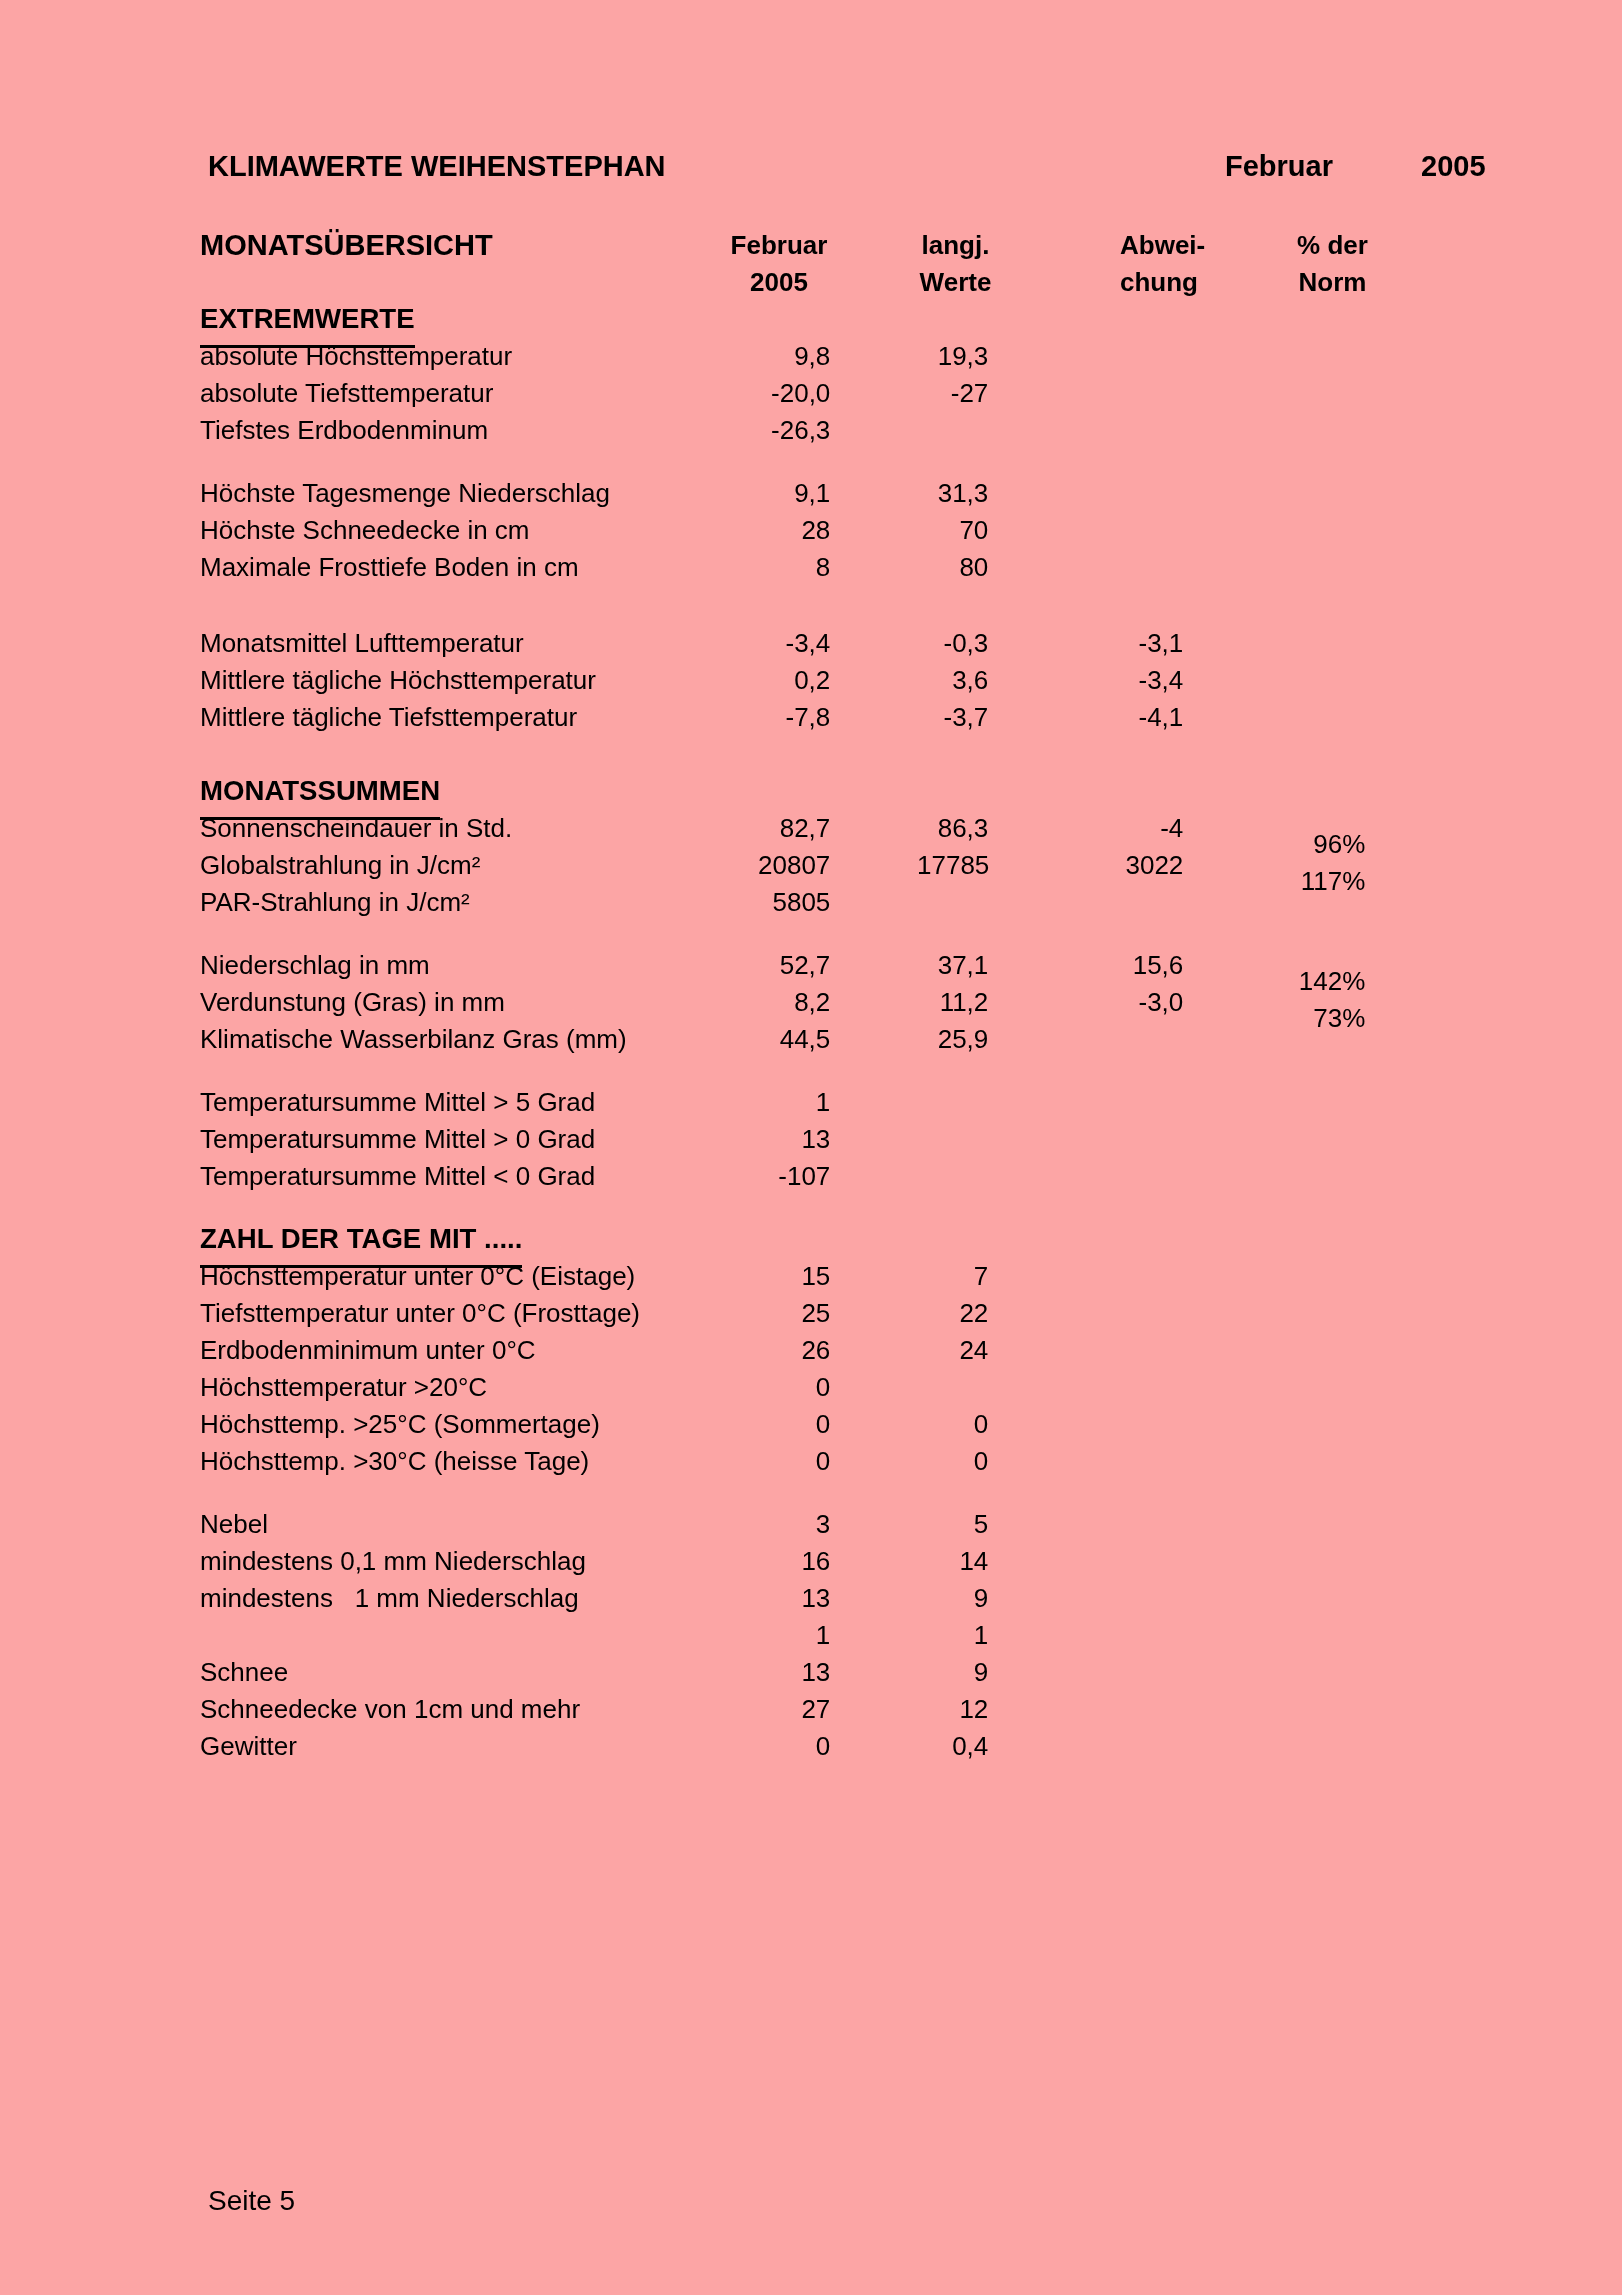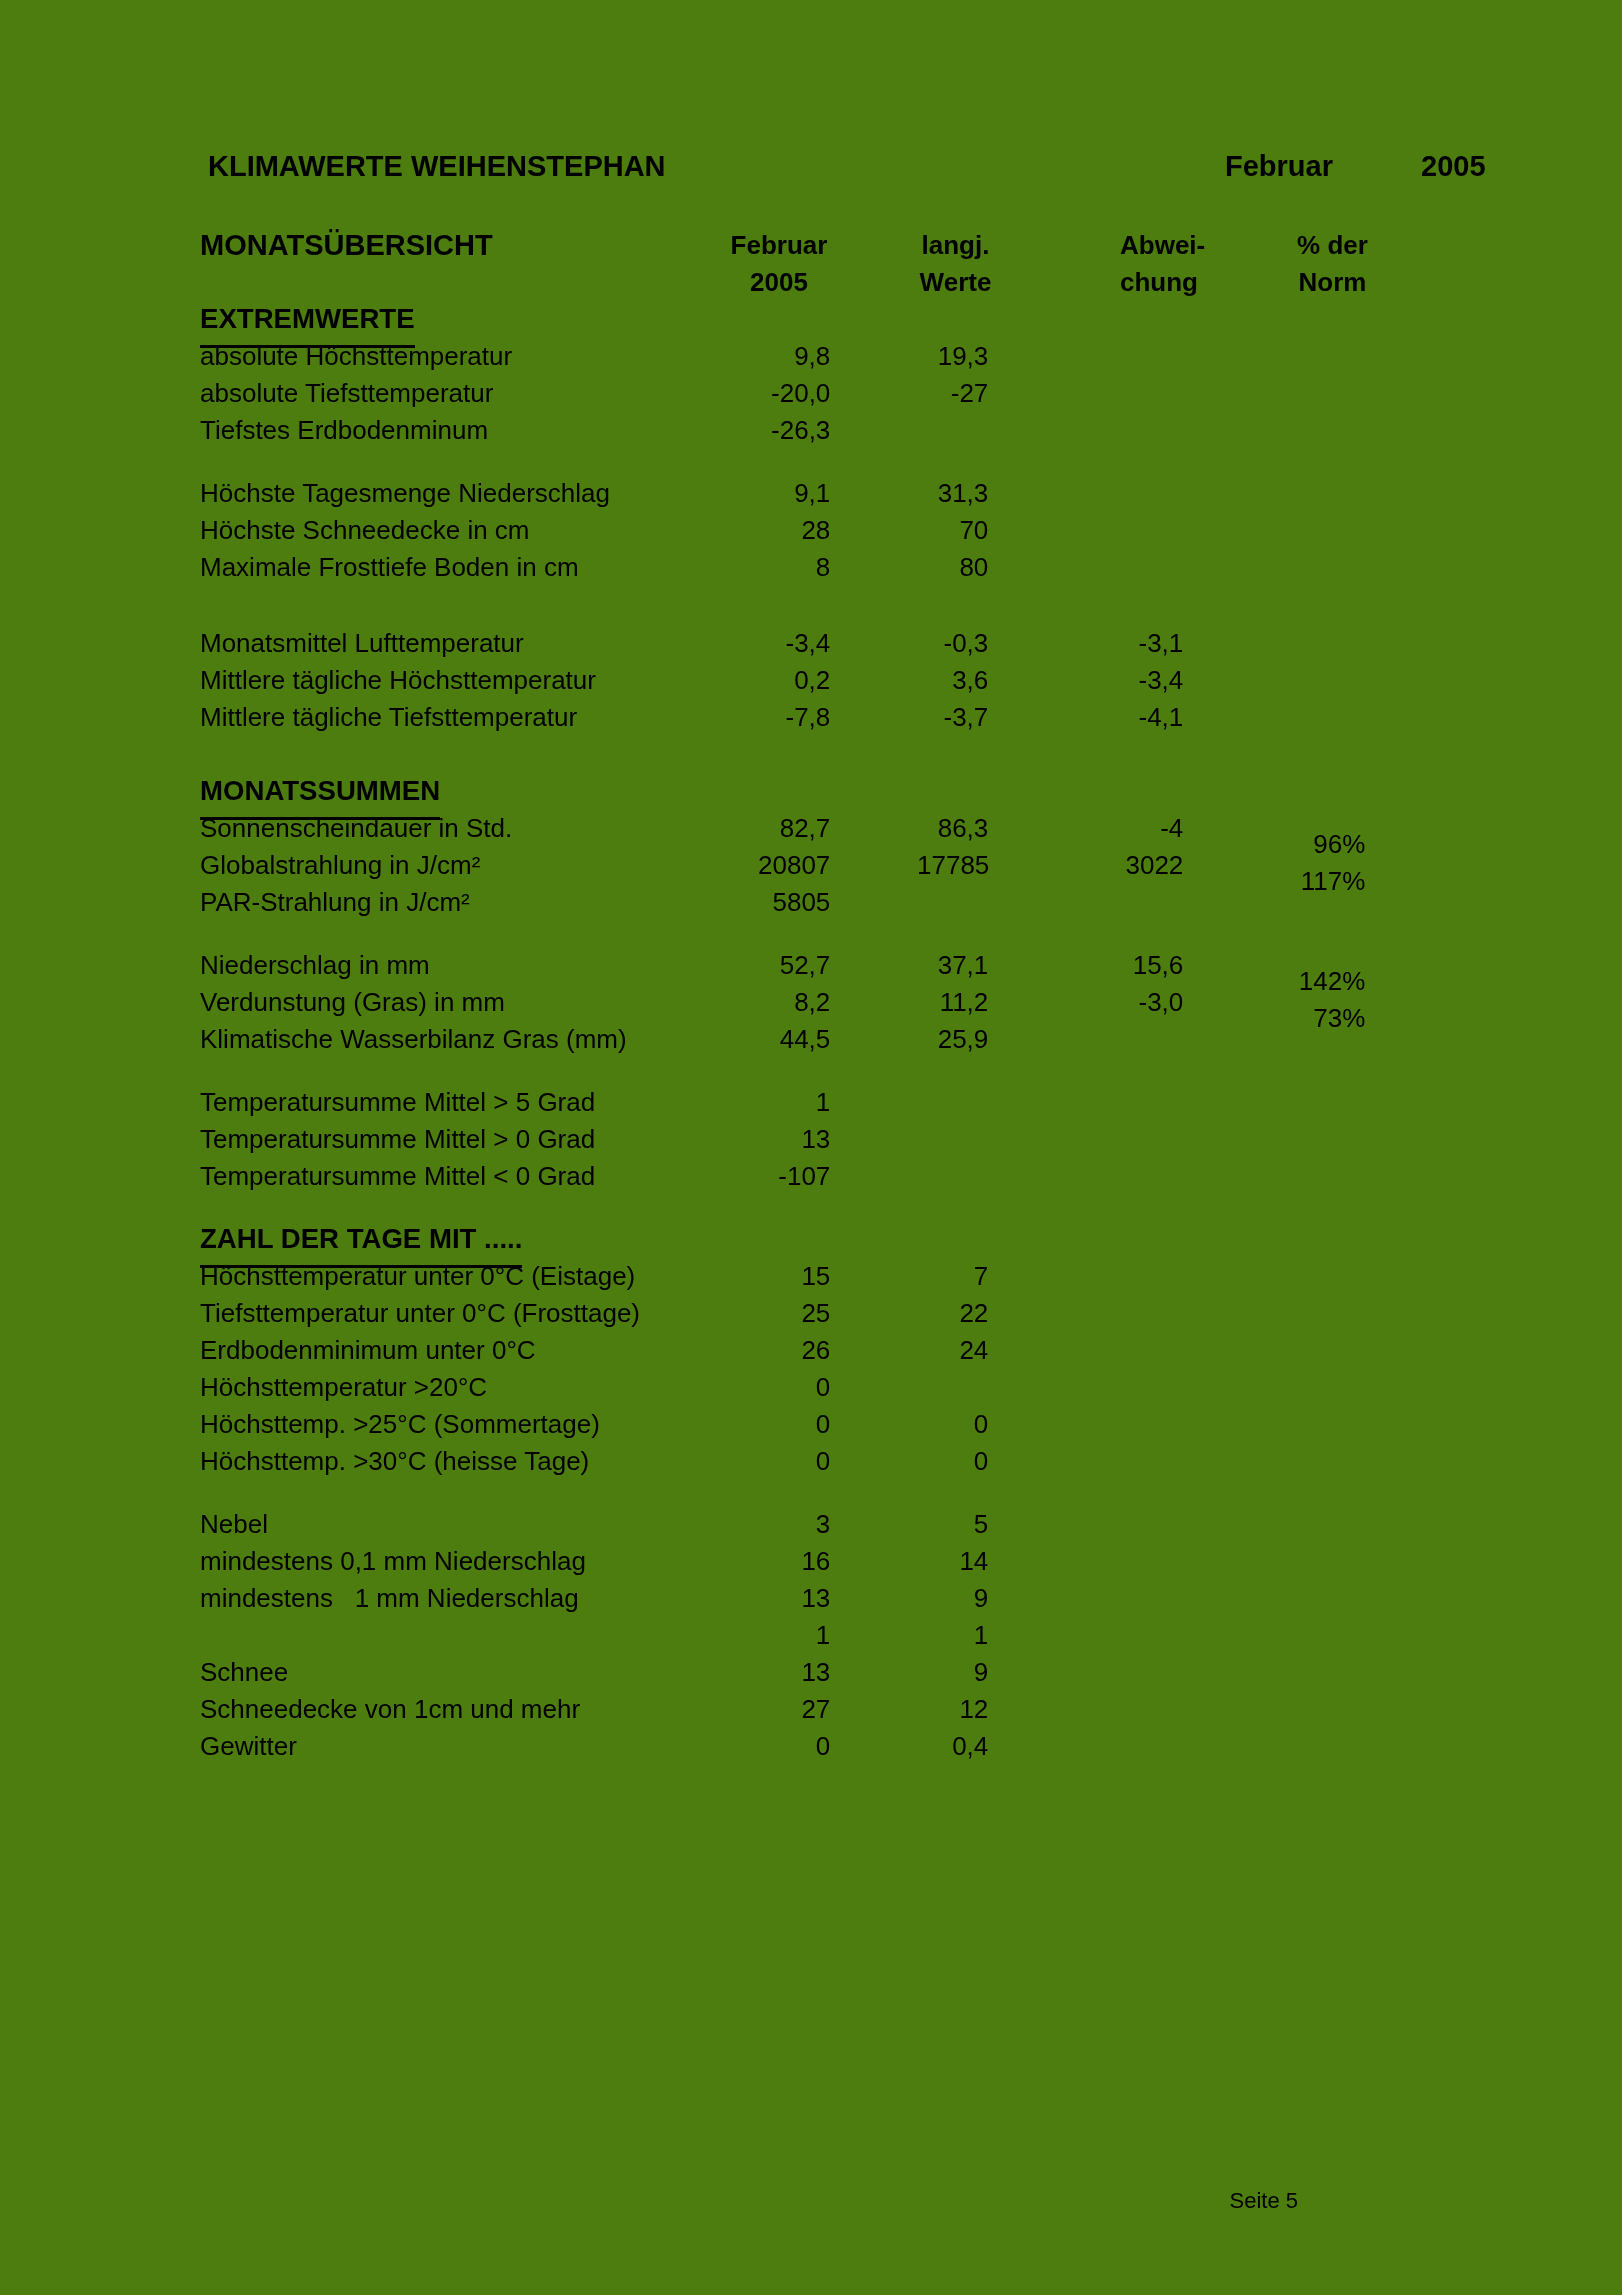--- a/index.html
+++ b/index.html
@@ -1,20 +1,20 @@
 <!DOCTYPE html>
 <html style="font-size:13px"><head>
 <meta charset="utf-8">
 <style>
   html, body { margin: 0; padding: 0; background: #ffffff; }
   .page {
     position: relative;
     width: 1622px;
     height: 2295px;
-    background: #4d7c0f;
+    background: #fca5a5;
     color: #000000;
     font-family: "Liberation Sans", sans-serif;
     overflow: hidden;
   }
   .doc-title {
     position: absolute; left: 208px; top: 148px;
     font-size: 29px; font-weight: bold; line-height: 37px; white-space: pre;
   }
   .doc-month {
     position: absolute; left: 1225px; top: 148px;
@@ -66,21 +66,21 @@
     line-height: 32px;
     border-bottom: 3.2px solid #000000;
     padding-bottom: 10px;
     white-space: pre;
   }
   .blank-s { height: 26px; }
   .blank-m { height: 37px; }
   .blank-l { height: 39px; }
   .footer {
     position: absolute; left: 208px; top: 2182px; width: 1090px;
-    text-align: right; font-size: 22px; line-height: 37px;
+    text-align: left; font-size: 28px; line-height: 37px;
   }
 </style>
 </head>
 <body>
 
 <div class="page">
 
   <div class="doc-title">KLIMAWERTE WEIHENSTEPHAN</div>
   <div class="doc-month">Februar</div>
   <div class="doc-year">2005</div>

